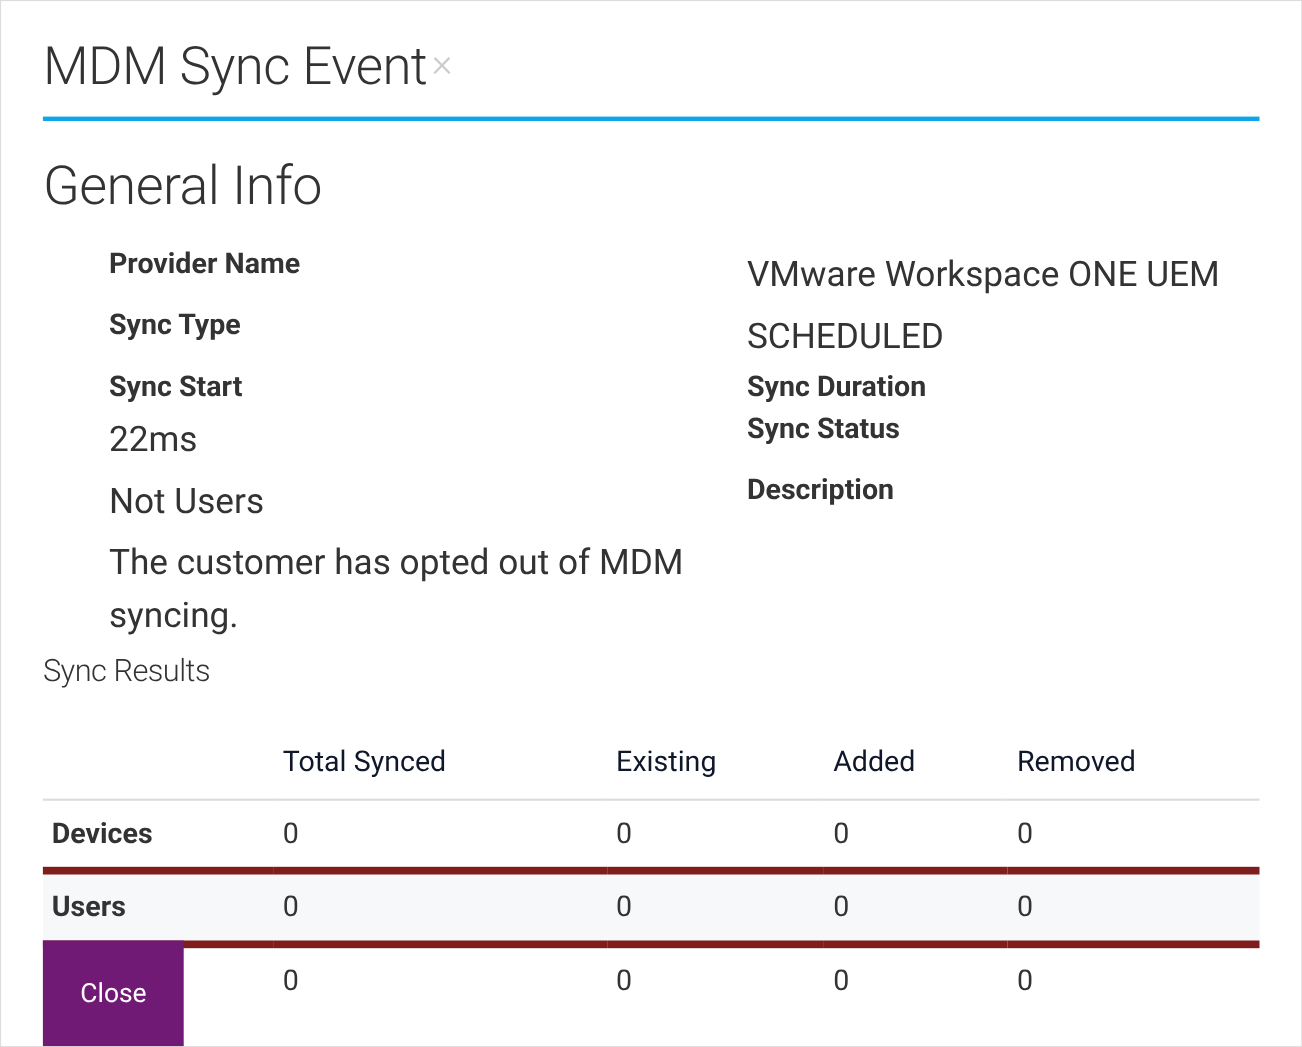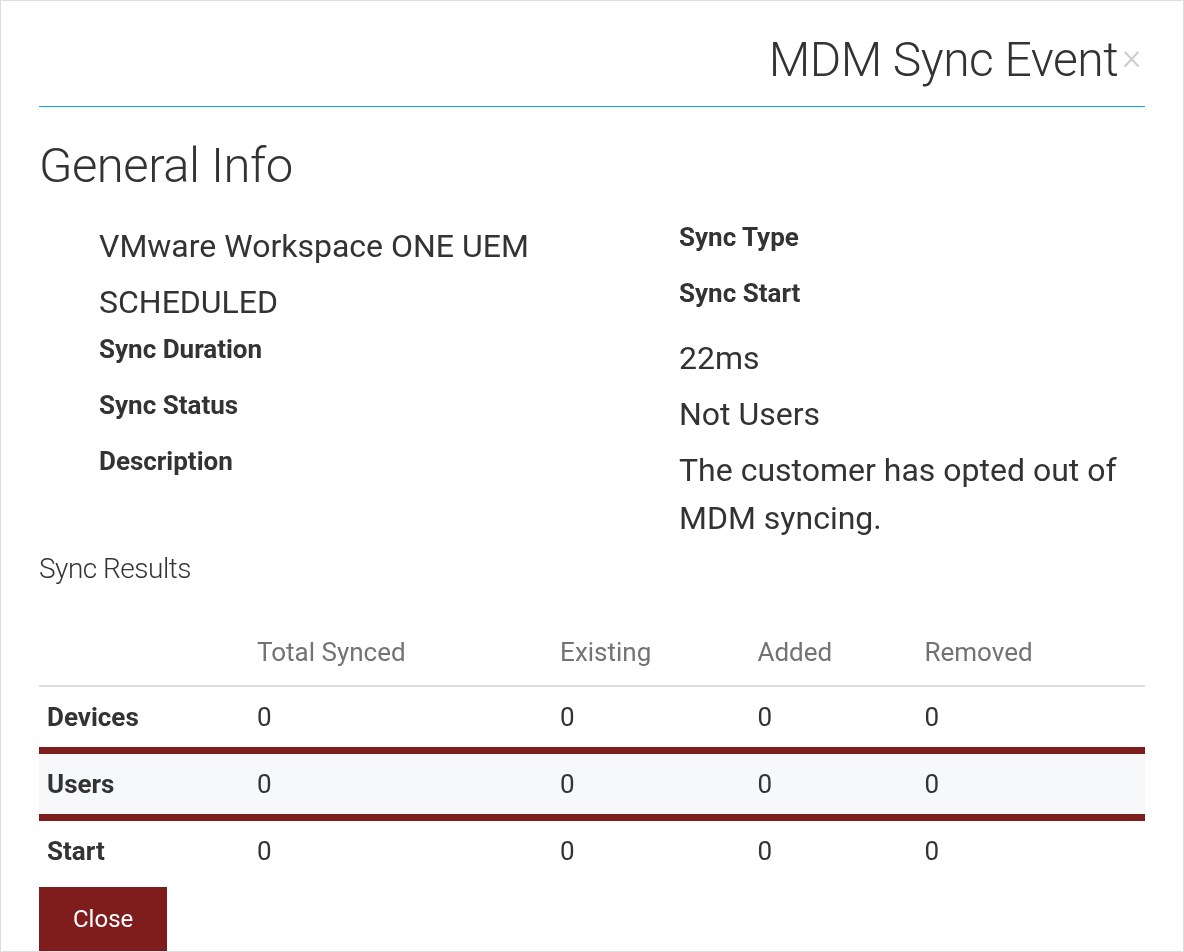--- a/index.html
+++ b/index.html
@@ -21,24 +21,24 @@
       background: #fff;
       border: 1px solid #ddd;
       width: 100%;
       height: 100%;
       padding: 30px 38px 30px 38px;
       position: relative;
     }
     
     .modal-header {
       display: flex;
-      justify-content: flex-end;
+      justify-content: flex-start;
       align-items: flex-start;
       padding-bottom: 18px;
-      border-bottom: 1px solid #0ea5e9;
+      border-bottom: 4px solid #0ea5e9;
       margin-bottom: 30px;
     }
     
     .modal-title {
       font-size: 48px;
       font-weight: 300;
       color: #333;
       letter-spacing: -0.5px;
     }
     
@@ -95,21 +95,21 @@
     
     .results-table {
       width: 100%;
       border-collapse: collapse;
     }
     
     .results-table th {
       text-align: left;
       font-size: 26px;
       font-weight: 400;
-      color: #737373;
+      color: #0f172a;
       padding: 12px 8px 18px 8px;
       border-bottom: 2px solid #ddd;
     }
     
     .results-table th:first-child {
       width: 210px;
     }
     
     .results-table td {
       font-size: 26px;
@@ -130,43 +130,44 @@
       border-bottom: none;
     }
     
     .footer {
       position: absolute;
       bottom: 0;
       left: 38px;
     }
     
     .close-btn {
-      background: #7f1d1d;
+      background: #701a75;
       color: #fff;
       border: none;
       font-size: 24px;
       font-weight: 400;
-      padding: 18px 34px;
+      padding: 34px 34px;
       cursor: pointer;
       font-family: inherit;
     }
   </style>
 </head>
 <body>
 
 <div class="modal">
 
   <div class="modal-header">
     <h1 class="modal-title">MDM Sync Event</h1>
     <button class="close-x">×</button>
   </div>
 
   <h2 class="section-title">General Info</h2>
 
   <div class="info-grid">
+    <div class="info-label">Provider Name</div>
     <div class="info-value">VMware Workspace ONE UEM</div>
 
     <div class="info-label">Sync Type</div>
     <div class="info-value">SCHEDULED</div>
 
     <div class="info-label">Sync Start</div>
 
     <div class="info-label">Sync Duration</div>
     <div class="info-value">22ms</div>
 

